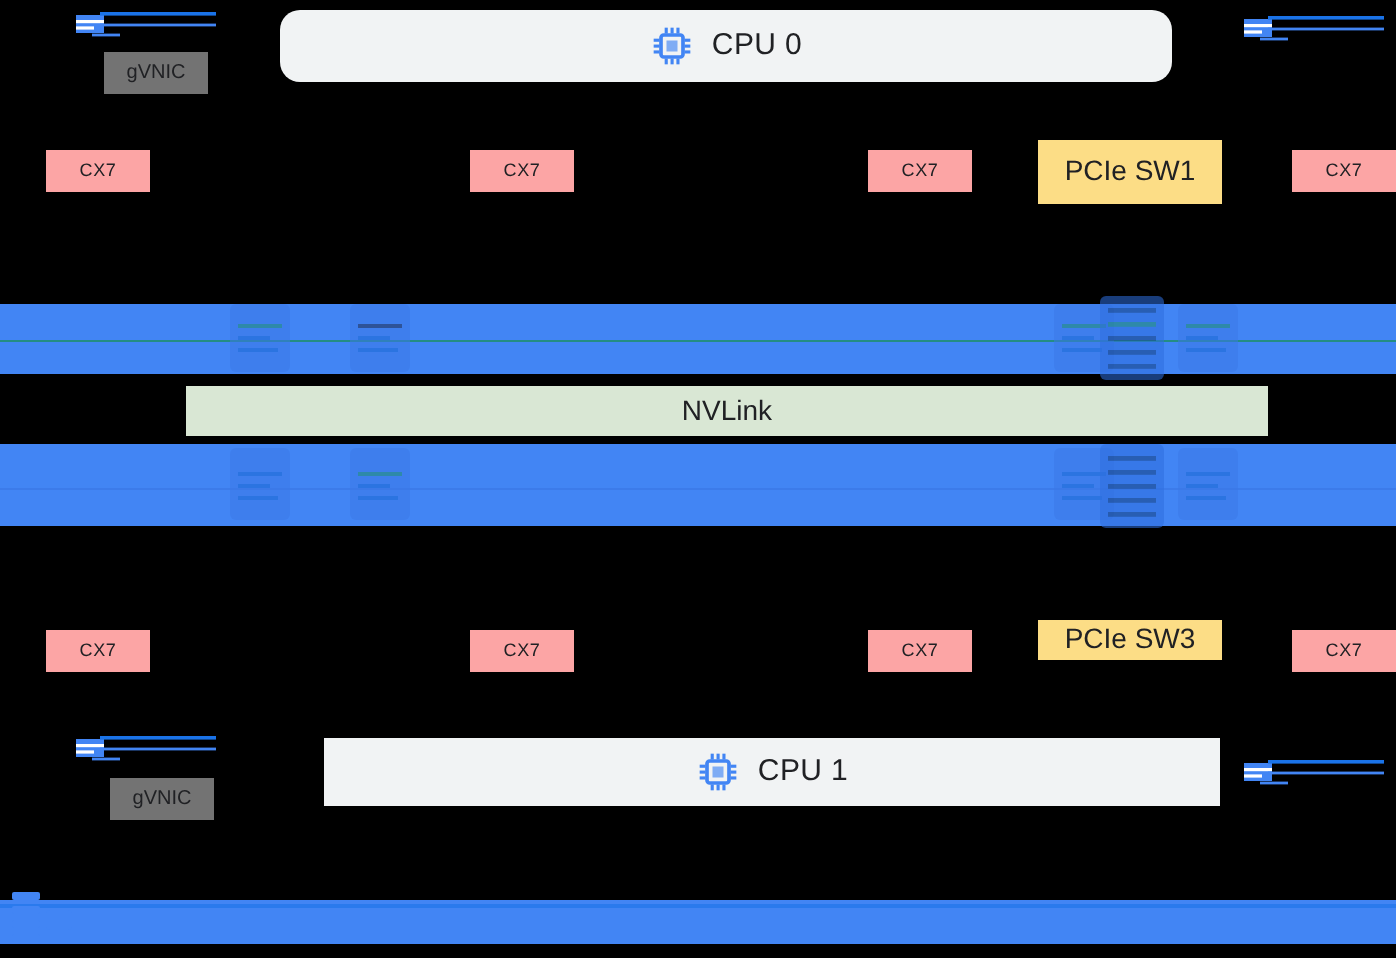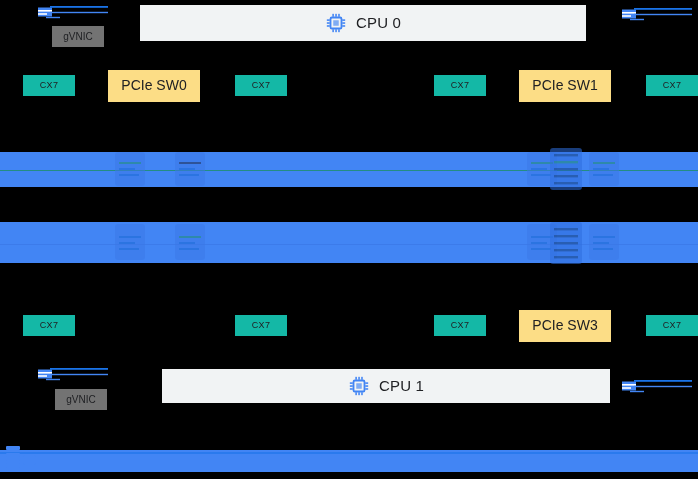--- a/index.html
+++ b/index.html
@@ -42,21 +42,21 @@
   }
   .cpu-inner {
     display: flex;
     align-items: center;
     gap: 9px;
   }
   .cpu-label { font-size: 15px; letter-spacing: .2px; }
 
   
   .cx7 {
-    background: #14b8a6;
+    background: #fca5a5;
     color: #202124;
     font-size: 9px;
     letter-spacing: .3px;
   }
   
   .pcie {
     background: #fcdd86;
     color: #202124;
     font-size: 14px;
   }
@@ -121,21 +121,21 @@
     <rect x="0" y="9.2" width="9" height="1.6" fill="#ffffff"></rect>
     <rect x="12" y="2" width="58" height="1.8" fill="#1a73e8"></rect>
     <rect x="12" y="7.8" width="58" height="1.4" fill="#4285f4"></rect>
     <rect x="8" y="12.8" width="14" height="1.4" fill="#4285f4"></rect>
   </svg>
 
   <div class="box gvnic" style="left:52px; top:26px; width:52px; height:21px;">
     <span>gVNIC</span>
   </div>
 
-  <div class="box cpu-panel" style="left:140px; top:5px; width:446px; height:36px;">
+  <div class="box cpu-panel" style="left:140px; top:5px; width:446px; height:36px;border-radius:10px;">
     <div class="cpu-inner">
       <svg width="22" height="22" viewBox="0 0 24 24">
         <rect x="6" y="6" width="12" height="12" rx="1.5" fill="none" stroke="#4285f4" stroke-width="2"></rect>
         <rect x="9" y="9" width="6" height="6" fill="#4285f4" opacity="0.65"></rect>
         <g fill="#4285f4">
           <rect x="8" y="2" width="1.7" height="3.2"></rect>
             <rect x="11.2" y="2" width="1.7" height="3.2"></rect>
             <rect x="14.4" y="2" width="1.7" height="3.2"></rect>
           <rect x="8" y="18.8" width="1.7" height="3.2"></rect>
             <rect x="11.2" y="18.8" width="1.7" height="3.2"></rect>
@@ -167,23 +167,20 @@
   <div class="box cx7" style="left:235px; top:75px; width:52px; height:21px;">
     <span>CX7</span>
   </div>
   <div class="box cx7" style="left:434px; top:75px; width:52px; height:21px;">
     <span>CX7</span>
   </div>
   <div class="box cx7" style="left:646px; top:75px; width:52px; height:21px;">
     <span>CX7</span>
   </div>
 
-  <div class="box pcie" style="left:108px; top:70px; width:92px; height:32px;">
-    <span>PCIe SW0</span>
-  </div>
   <div class="box pcie" style="left:519px; top:70px; width:92px; height:32px;text-align:right;">
     <span>PCIe SW1</span>
   </div>
 
   <div class="gpu-band" style="top:152px; height:35px;"></div>
   <div class="band-line" style="top:170px;"></div>
 
   <svg class="gpu-glyph" style="left:112px; top:148px;" width="36" height="42" viewBox="0 0 36 42">
     <rect x="3" y="4" width="30" height="34" rx="3" fill="#3b79e8"></rect>
     <rect x="7" y="14" width="22" height="2" fill="#1e8e6e"></rect>
@@ -210,20 +207,23 @@
     <rect x="6" y="29" width="24" height="2.4" fill="#14407f"></rect>
     <rect x="6" y="36" width="24" height="2.4" fill="#14407f"></rect>
   </svg>
   <svg class="gpu-glyph" style="left:586px; top:148px;" width="36" height="42" viewBox="0 0 36 42">
     <rect x="3" y="4" width="30" height="34" rx="3" fill="#3b79e8"></rect>
     <rect x="7" y="14" width="22" height="2" fill="#1e8e6e"></rect>
     <rect x="7" y="20" width="16" height="2" fill="#1967d2"></rect>
     <rect x="7" y="26" width="20" height="2" fill="#1967d2"></rect>
   </svg>
 
+  <div class="box nvlink" style="left:93px; top:193px; width:541px; height:25px;">
+    <span>NVLink</span>
+  </div>
 
   <div class="gpu-band" style="top:222px; height:41px;"></div>
   <div class="band-line" style="top:244px; background:#3b79e8;"></div>
 
   <svg class="gpu-glyph" style="left:112px; top:222px;" width="36" height="42" viewBox="0 0 36 42">
     <rect x="3" y="2" width="30" height="36" rx="3" fill="#3b79e8"></rect>
     <rect x="7" y="14" width="22" height="2" fill="#1967d2"></rect>
     <rect x="7" y="20" width="16" height="2" fill="#1967d2"></rect>
     <rect x="7" y="26" width="20" height="2" fill="#1967d2"></rect>
   </svg>
@@ -260,21 +260,21 @@
   <div class="box cx7" style="left:235px; top:315px; width:52px; height:21px;">
     <span>CX7</span>
   </div>
   <div class="box cx7" style="left:434px; top:315px; width:52px; height:21px;">
     <span>CX7</span>
   </div>
   <div class="box cx7" style="left:646px; top:315px; width:52px; height:21px;">
     <span>CX7</span>
   </div>
 
-  <div class="box pcie" style="left:519px; top:310px; width:92px; height:32px;align-items:center;">
+  <div class="box pcie" style="left:519px; top:310px; width:92px; height:20px;align-items:center;">
     <span>PCIe SW3</span>
   </div>
 
   <svg class="nic-icon" style="left:38px; top:366px;" width="72" height="18" viewBox="0 0 72 18">
     <rect x="0" y="3.5" width="14" height="9" fill="#4285f4"></rect>
     <rect x="0" y="6" width="14" height="1.6" fill="#ffffff"></rect>
     <rect x="0" y="9.2" width="9" height="1.6" fill="#ffffff"></rect>
     <rect x="12" y="2" width="58" height="1.8" fill="#1a73e8"></rect>
     <rect x="12" y="7.8" width="58" height="1.4" fill="#4285f4"></rect>
     <rect x="8" y="12.8" width="14" height="1.4" fill="#4285f4"></rect>

